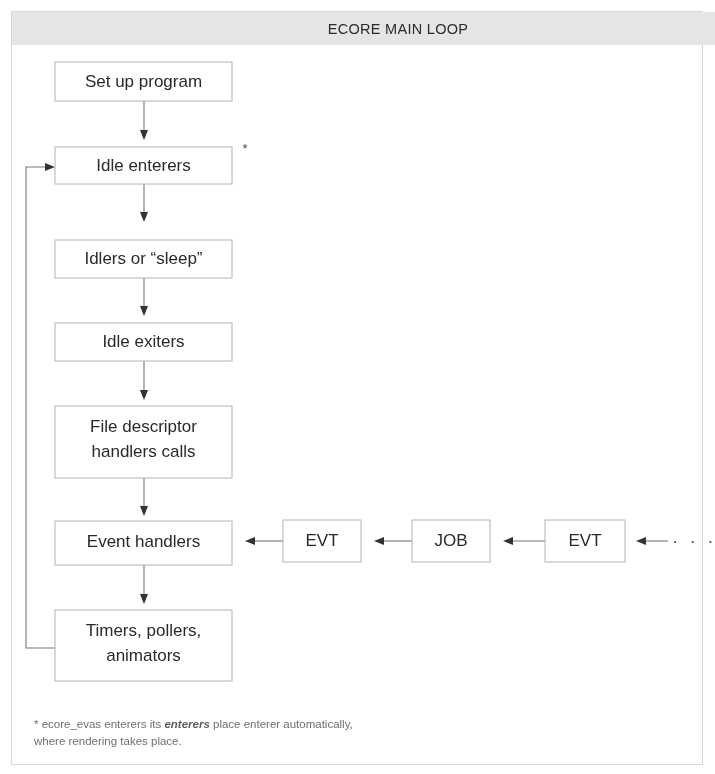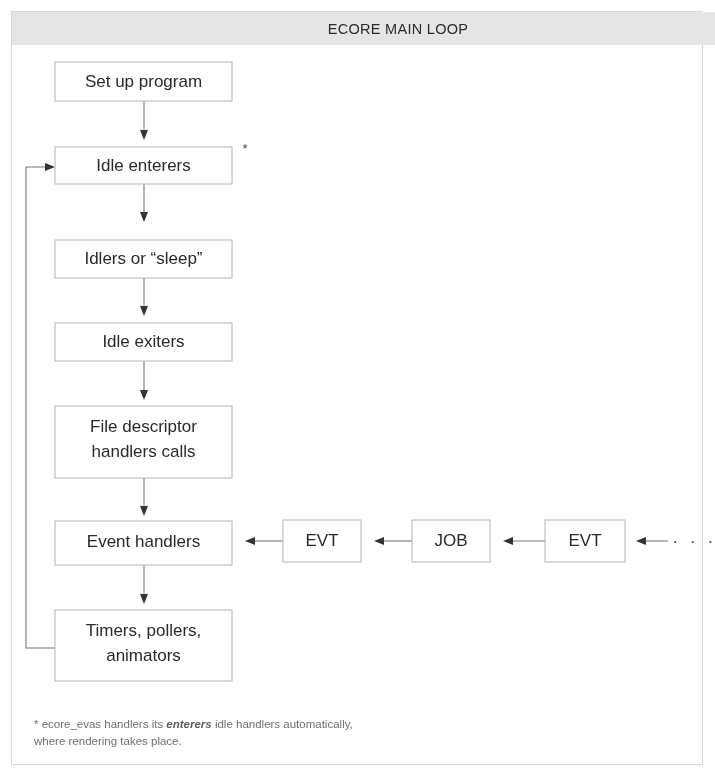--- a/index.html
+++ b/index.html
@@ -214,15 +214,15 @@
   <g>
     <rect class="nodebox" x="545" y="520" width="80" height="42"></rect>
     <text class="smalllabel" x="585" y="541.5">EVT</text>
   </g>
 
   <text class="ellipsis-dots" x="672" y="547">· · ·</text>
 
 </svg>
 
 <div id="footnote">
-  <span>* ecore_evas handlers its </span><b>enterers</b><span> idle handlers automatically,</span><br>
+  <span>* ecore_evas enterers its </span><b>enterers</b><span> place enterer automatically,</span><br>
   <span>where rendering takes place.</span>
 </div>
 
 </body></html>

